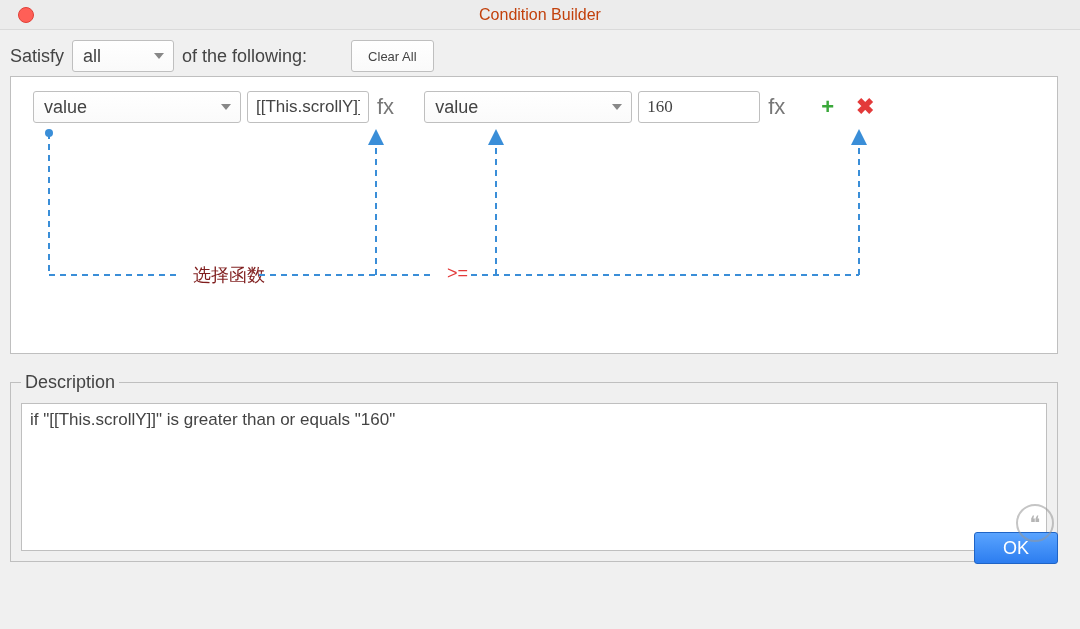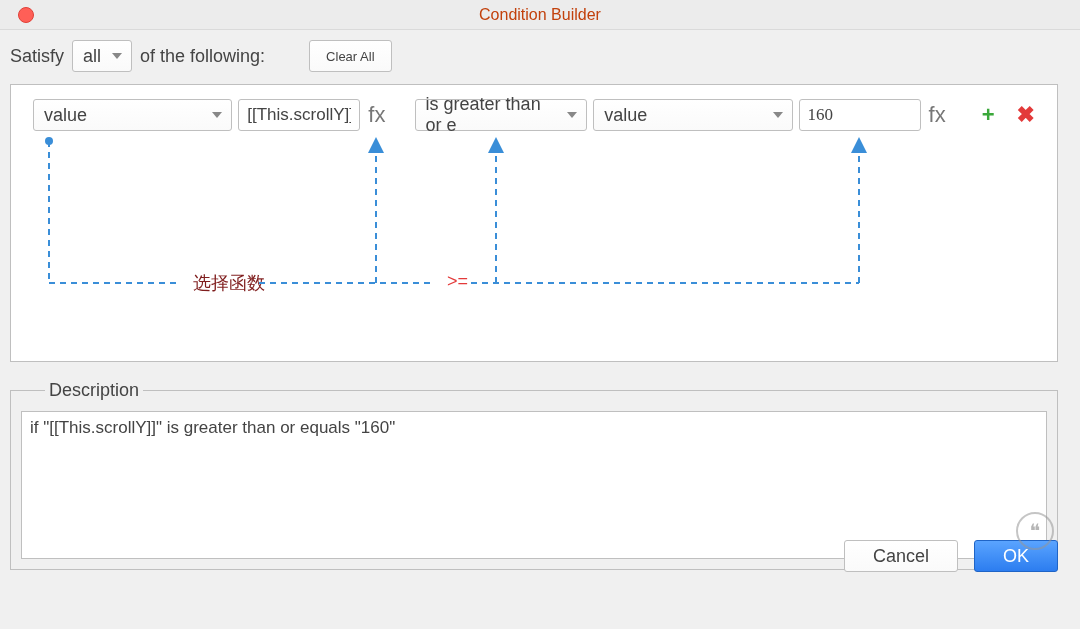--- a/index.html
+++ b/index.html
@@ -40,21 +40,21 @@
   .body {
     padding: 10px 22px 12px 10px;
     position: relative;
   }
 
   
   .top-row {
     display: flex;
     align-items: center;
     gap: 8px;
-    margin-bottom: 12px;
+    margin-bottom: 4px;
   }
   .top-row .label { font-size: 18px; color: #444; }
   .select {
     height: 32px;
     background: linear-gradient(#ffffff,#fafafa);
     border: 1px solid #bfbfbf;
     border-radius: 3px;
     display: inline-flex;
     align-items: center;
     padding: 0 26px 0 10px;
@@ -139,21 +139,20 @@
   }
   fieldset.desc {
     border: 1px solid #bfbfbf;
     padding: 10px;
     margin: 0;
   }
   fieldset.desc legend {
     font-size: 18px;
     color: #444;
     padding: 0 4px;
-    margin-left: 24px;
   }
   .desc-text {
     width: 100%;
     min-height: 148px;
     border: 1px solid #bfbfbf;
     padding: 6px 8px;
     font-size: 17px;
     color: #444;
     background: #fff;
   }
@@ -200,41 +199,38 @@
 
 <div class="titlebar">
   <div class="traffic-light"></div>
   <div class="title">Condition Builder</div>
 </div>
 
 <div class="body">
 
   <div class="top-row">
     <span class="label">Satisfy</span>
-    <div class="select" style="width:60px">
+    <div class="select" style="width:102px">
       <span>all</span>
     </div>
     <span class="label">of the following:</span>
     <span style="width:28px"></span>
     <div class="btn">
       <span>Clear All</span>
     </div>
   </div>
 
   <div class="conditions">
     <div class="cond-row">
       <div class="select w-sel-lg">
         <span>value</span>
       </div>
       <input class="input w-inp-sm" value="[[This.scrollY]]" style="">
       <span class="fx">fx</span>
       <span style="width:16px"></span>
-      <div class="select w-sel-op">
-        <span>is greater than or e</span>
-      </div>
       <div class="select w-sel-val">
         <span>value</span>
       </div>
       <input class="input w-inp-val" value="160" style="">
       <span class="fx">fx</span>
       <span class="plus-icon">+</span>
       <span class="x-icon">✖</span>
     </div>
 
     <div class="annot annot-label1">选择函数</div>
@@ -264,23 +260,20 @@
   </div>
 
   <div class="desc-wrap">
     <fieldset class="desc">
       <legend>Description</legend>
       <div class="desc-text">if "[[This.scrollY]]" is greater than or equals "160"</div>
     </fieldset>
   </div>
 
   <div class="footer">
-    <div class="btn">
-      <span>Cancel</span>
-    </div>
     <div class="btn btn-ok">
       <span>OK</span>
     </div>
   </div>
 
   <div class="watermark">
     <span class="wm-icon">❝</span>
   </div>
 
 </div>

